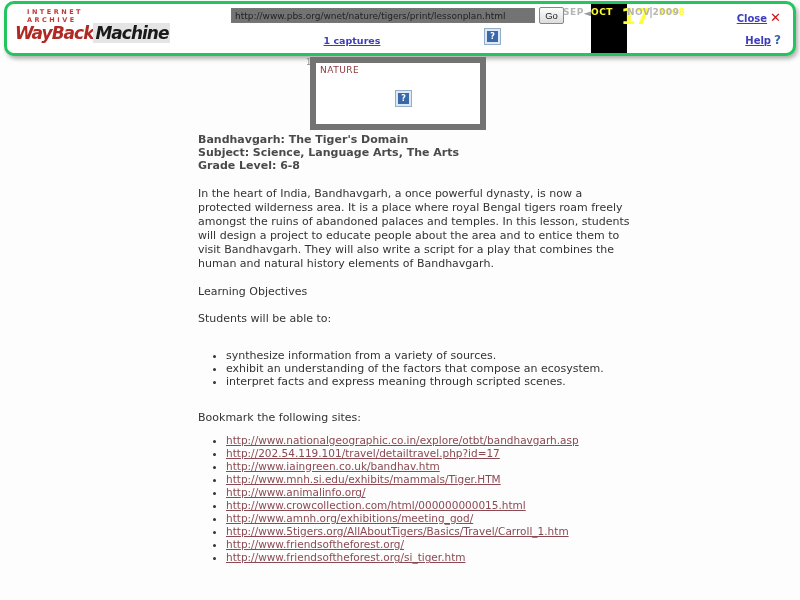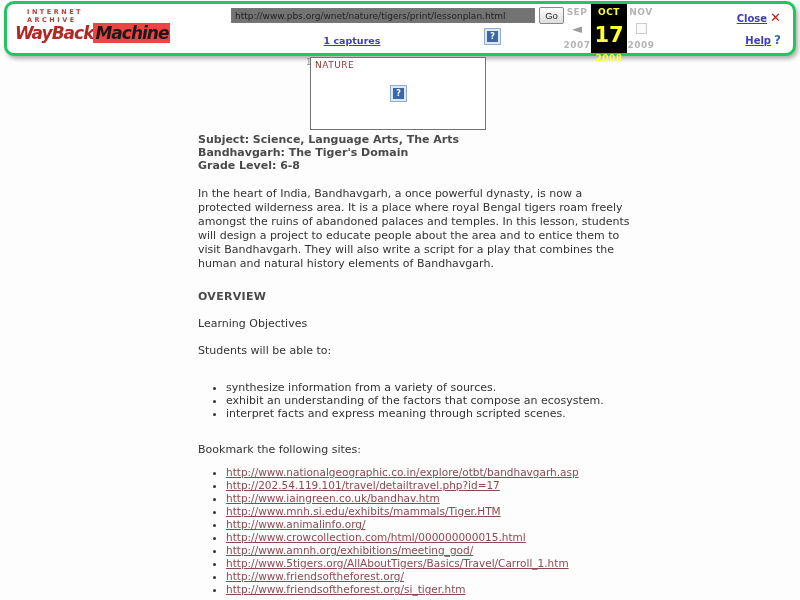--- a/index.html
+++ b/index.html
@@ -9,58 +9,58 @@
   
   .wb-toolbar { position:absolute; left:4px; top:1px; width:792px; height:55px;
                 background:#ffffff; border:3px solid #22c55e; border-radius:10px;
                 box-shadow:2px 3px 4px rgba(0,0,0,.3); }
   .wb-logo { position:absolute; left:8px; top:4px; width:120px; }
   .wb-logo-top { font-size:6.5px; font-weight:bold; letter-spacing:2.5px;
                  color:#c23b3b; margin-left:12px; }
   .wb-logo-main { font-size:17px; font-weight:bold; font-style:italic;
                   letter-spacing:-1px; line-height:19px; white-space:nowrap; }
   .wb-logo-way { color:#b02a25; }
-  .wb-logo-machine { color:#1a1a1a; background:#ef4444; padding:0 2px; }
+  .wb-logo-machine { color:#1a1a1a; background:#e5e5e5; padding:0 2px; }
 
   .wb-url { position:absolute; left:224px; top:4px; width:304px; height:15px;
             border:1px solid #777; font-size:9px; color:#222; padding:1px 3px;
             font-family:"DejaVu Sans",sans-serif; background:#737373; }
   .wb-go { position:absolute; left:532px; top:3px; width:25px; height:17px;
            font-size:9.5px; color:#222; background:linear-gradient(#fdfdfd,#ddd);
            border:1px solid #888; border-radius:2px; }
 
   .wb-captures { position:absolute; left:290px; top:25px; width:110px; text-align:center; }
   .wb-captures a { font-size:9.5px; font-weight:bold; color:#3d3dbd; text-decoration:underline; }
   .wb-captures-range { font-size:8.5px; color:#8a8a8a; margin-top:9px; white-space:nowrap; }
 
   .broken-img { width:17px; height:17px; background:#dce9f5; border:1px solid #93aecb;
                 display:flex; align-items:center; justify-content:center; }
   .broken-img .q { width:11px; height:11px; background:#3a68a8; color:#fff; font-size:8px;
                    font-weight:bold; display:flex; align-items:center; justify-content:center; }
   .wb-toolbar-brokenimg { position:absolute; left:477px; top:24px; }
 
   .wb-datenav { position:absolute; left:556px; top:0; height:49px; display:flex; }
-  .wb-col { width:28px; display:flex; flex-direction:column; align-items:center;
+  .wb-col { width:28px; display:flex; flex-direction:row; align-items:flex-start;
             justify-content:space-between; padding:3px 0 3px 0; }
   .wb-col-side { color:#b5b5b5; }
   .wb-month, .wb-year { font-size:9px; font-weight:bold; letter-spacing:.5px; }
   .wb-col-current { width:36px; background:#000; color:#ffff33;gap:8px; }
   .wb-day { font-size:21px; font-weight:bold; line-height:20px; }
   .wb-arrow { color:#9a9a9a; font-size:13px; line-height:12px; }
   .wb-checkbox { width:11px; height:11px; border:1px solid #ccc; background:#fbfbfb; }
 
   .wb-close { position:absolute; right:12px; top:6px; font-size:10px; white-space:nowrap; }
   .wb-help  { position:absolute; right:12px; bottom:6px; font-size:10px; white-space:nowrap; }
   .wb-close a, .wb-help a { color:#3d3dbd; font-weight:bold; text-decoration:underline;padding-left:12px; }
   .wb-close .x { color:#cc1111; font-weight:bold; font-size:13px; margin-left:3px; }
   .wb-help .q2 { color:#3a68a8; font-weight:bold; font-size:12px; margin-left:3px; }
 
   
   .nature-box { position:absolute; left:310px; top:57px; width:176px; height:73px;
-                border:1px solid #737373; background:#fff; }
+                border:6px solid #737373; background:#fff; }
   .nature-label { position:absolute; left:4px; top:2px; font-size:9px;
                   color:#8b3a3e; letter-spacing:.5px; }
   .nature-brokenimg { position:absolute; left:79px; top:27px; }
 
   .content { position:absolute; left:198px; top:133px; width:436px;
              font-size:11px; color:#333; }
   .title-block { font-weight:bold; color:#4a4a4a; line-height:13px; }
   .intro { margin-top:15px; line-height:14px; }
   .h-overview { margin-top:19px; font-weight:bold; color:#4a4a4a; letter-spacing:.3px; }
   .h-sub { margin-top:14px; }
@@ -121,28 +121,27 @@
 
 <div class="nature-box">
   <span class="nature-label">NATURE</span>
   <div class="broken-img nature-brokenimg">
     <span class="q">?</span>
   </div>
 </div>
 
 <div class="content">
   <div class="title-block">
+    <div>Bandhavgarh: The Tiger's Domain</div>
     <div>Subject: Science, Language Arts, The Arts</div>
-    <div>Bandhavgarh: The Tiger's Domain</div>
     <div>Grade Level: 6-8</div>
   </div>
 
   <p class="intro">In the heart of India, Bandhavgarh, a once powerful dynasty, is now a protected wilderness area. It is a place where royal Bengal tigers roam freely amongst the ruins of abandoned palaces and temples. In this lesson, students will design a project to educate people about the area and to entice them to visit Bandhavgarh. They will also write a script for a play that combines the human and natural history elements of Bandhavgarh.</p>
 
-  <div class="h-overview">OVERVIEW</div>
   <div class="h-sub">Learning Objectives</div>
   <div class="h-students">Students will be able to:</div>
 
   <ul class="objectives">
     <li>synthesize information from a variety of sources.</li>
     <li>exhibit an understanding of the factors that compose an ecosystem.</li>
     <li>interpret facts and express meaning through scripted scenes.</li>
   </ul>
 
   <div class="h-bookmark">Bookmark the following sites:</div>

